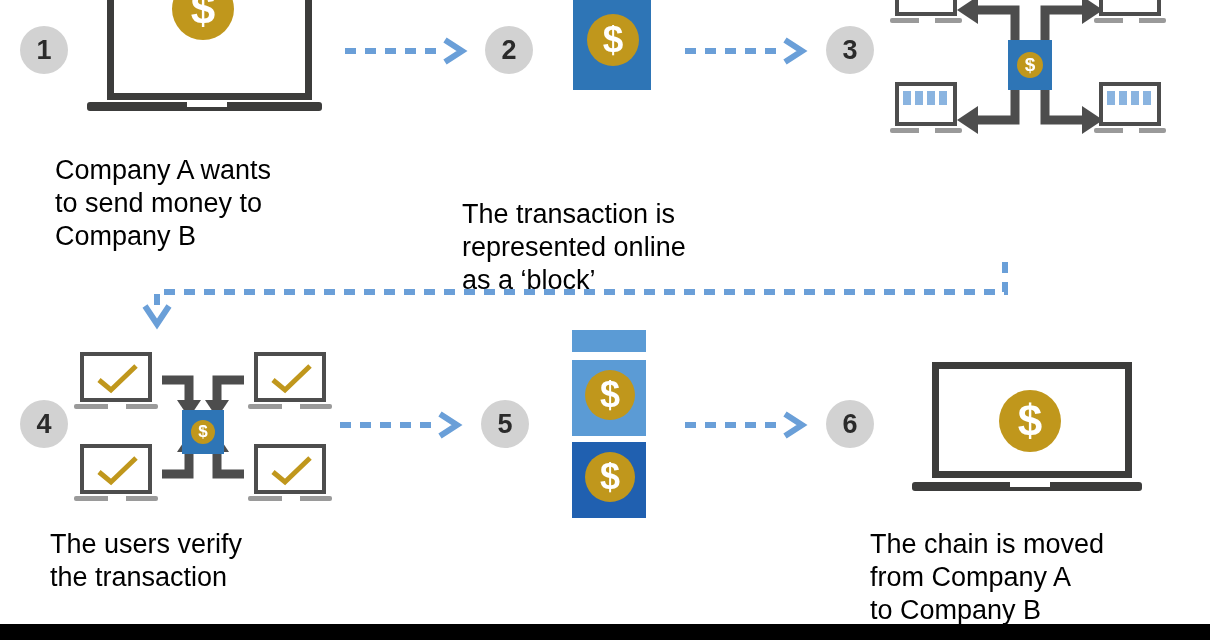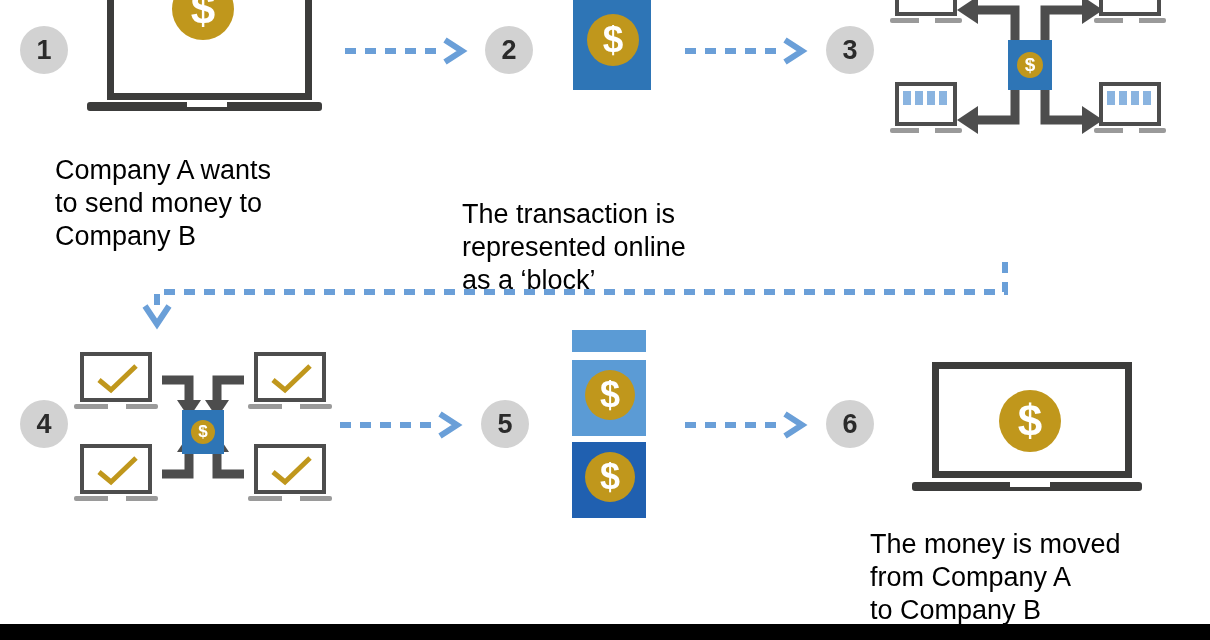--- a/index.html
+++ b/index.html
@@ -229,20 +229,22 @@
       <div class="mini-base" style="left:-6px;top:52px;width:84px;"></div>
       <div class="mini-base-notch" style="left:28px;top:52px;width:18px;"></div>
     </div>
 
     <div class="blk" style="left:110px;top:62px;width:42px;height:44px;background:#2e75b6;"></div>
     <div class="coin" style="left:119px;top:72px;width:24px;height:24px;line-height:24px;font-size:17px;">
       <span>$</span>
     </div>
   </div>
 
+  <div class="caption" style="left:50px;top:528px;width:300px;">The users verify
+the transaction</div>
 
   <svg class="dash-arrow" style="left:340px;top:410px;" width="125" height="30" viewBox="0 0 125 30">
     <line x1="0" y1="15" x2="100" y2="15" stroke="#6a9fd8" stroke-width="6" stroke-dasharray="11 9"></line>
     <polyline points="100,4 117,15 100,26" fill="none" stroke="#6a9fd8" stroke-width="6" stroke-linejoin="miter"></polyline>
   </svg>
 
   <div class="step-badge" style="left:481px;top:400px;">5</div>
 
   <div class="art" style="left:570px;top:330px;width:80px;height:185px;">
     <div class="blk" style="left:2px;top:0;width:74px;height:22px;background:#5b9bd5;"></div>
@@ -266,19 +268,19 @@
 
   <div class="laptop-big" style="left:925px;top:362px;width:215px;height:130px;">
     <div class="lb-screen" style="width:200px;height:116px;left:7px;top:0;"></div>
     <div class="lb-base" style="left:-13px;top:120px;width:230px;height:9px;"></div>
     <div class="lb-notch" style="left:85px;top:120px;width:40px;height:5px;"></div>
     <div class="coin" style="left:74px;top:28px;width:62px;height:62px;line-height:62px;font-size:44px;">
       <span>$</span>
     </div>
   </div>
 
-  <div class="caption" style="left:870px;top:528px;width:312px;">The money is moved
+  <div class="caption" style="left:870px;top:528px;width:312px;">The chain is moved
 from Company A
 to Company B</div>
 
   <div style="position:absolute;left:0;top:624px;width:1210px;height:16px;background:#000000;"></div>
 
 </div>
 
 </body></html>

